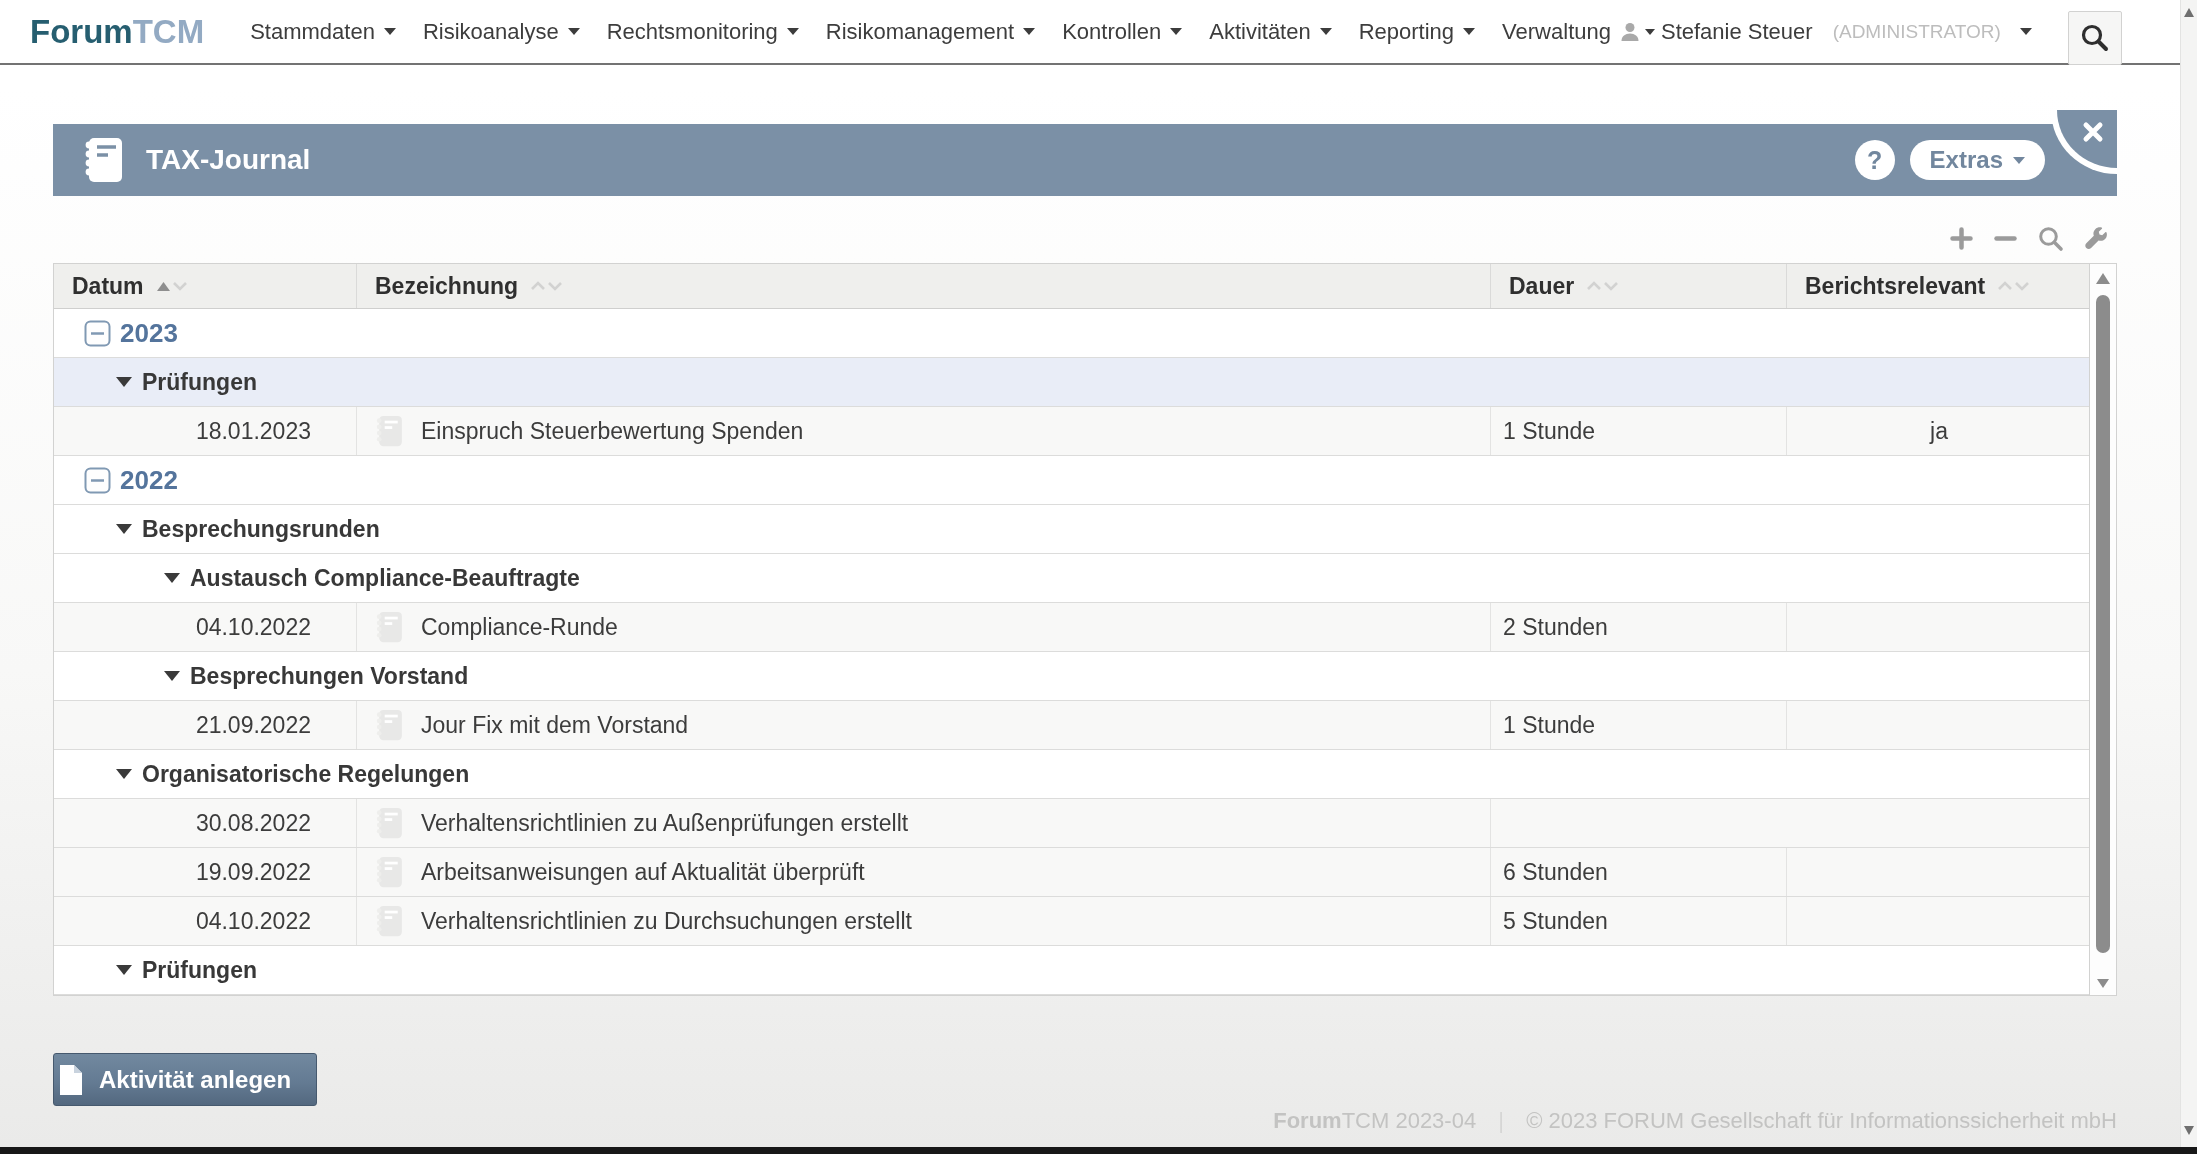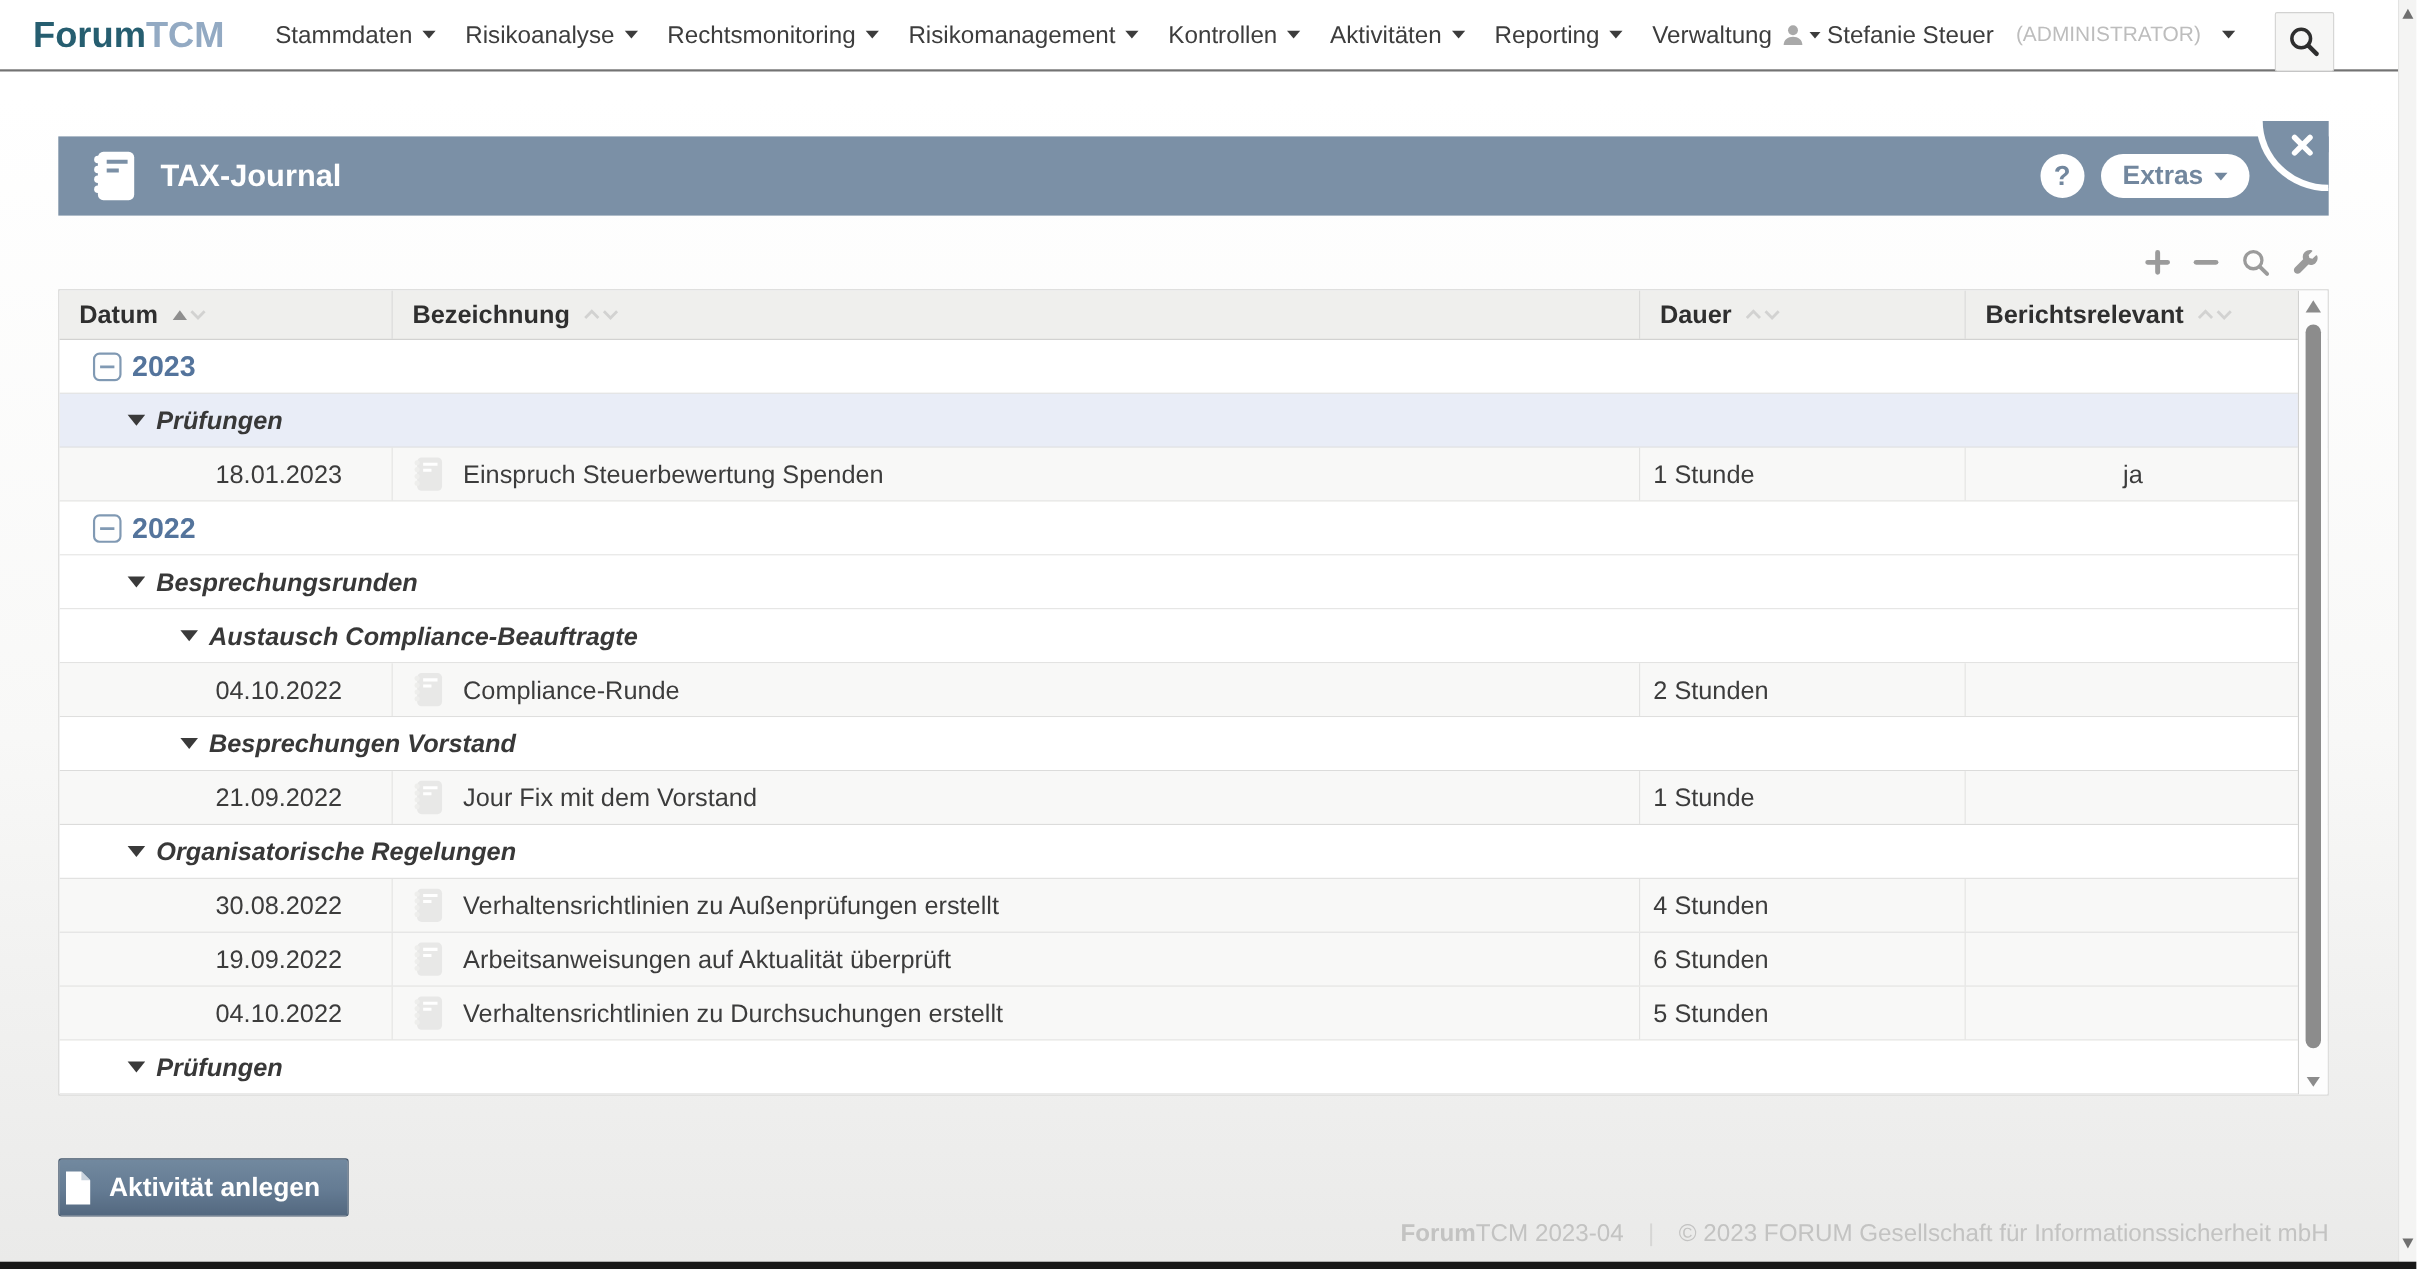--- a/index.html
+++ b/index.html
@@ -59,21 +59,21 @@
   .th { display:flex; align-items:center; padding-left:18px; font-size:23px; font-weight:bold;
         color:#2f2f2f; cursor:pointer; }
   .th + .th { border-left:1px solid #dadad9; }
   .w-date { width:302px; } .w-name { width:1134px; } .w-dur { width:296px; } .w-rep { width:305px; }
   .sort { display:flex; align-items:center; gap:1px; margin-left:12px; }
   .tbody { height:687px; overflow:hidden; }
   .trow { display:flex; align-items:center; height:49px; border-bottom:1px solid #dcdcdb;
           background:#fff; font-size:23px; color:#3c3c3c; cursor:pointer; }
   .trow.year { padding-left:30px; }
   .year-label { font-size:26px; font-weight:bold; color:#54749c; margin-left:9px; }
-  .trow.group { font-weight:bold; color:#383838;font-style:italic; }
+  .trow.group { font-weight:bold; color:#383838; }
   .trow.group.lvl1 { padding-left:62px; }
   .trow.group.lvl2 { padding-left:110px; }
   .trow.group.selected { background:#e9edf7; }
   .tri-down { display:inline-block; width:0; height:0; border-left:8px solid transparent;
               border-right:8px solid transparent; border-top:10px solid #3a3a3a; }
   .group-label { margin-left:10px; }
   .trow.data { background:#f8f8f7; }
   .td { height:100%; display:flex; align-items:center; }
   .c-date { width:302px; justify-content:flex-end; padding-right:45px; }
   .c-name { width:1134px; padding-left:16px; gap:15px; border-left:1px solid #e3e3e2; }
@@ -377,21 +377,20 @@
                 <circle cx="9" cy="10" r="3.4" fill="#eeeeec"></circle>
                 <circle cx="9" cy="19" r="3.4" fill="#eeeeec"></circle>
                 <circle cx="9" cy="28" r="3.4" fill="#eeeeec"></circle>
                 <circle cx="9" cy="37" r="3.4" fill="#eeeeec"></circle>
                 <line x1="17" y1="12" x2="36" y2="12" stroke="#ffffff" stroke-width="4"></line>
                 <line x1="17" y1="20" x2="28" y2="20" stroke="#ffffff" stroke-width="4"></line>
               </svg>
             </span>
             <span class="name-text">Verhaltensrichtlinien zu Außenprüfungen erstellt</span>
           </div>
-          <div class="td c-dur">4 Stunden</div>
           <div class="td c-rep"></div>
         </div>
         <div class="trow data">
           <div class="td c-date">19.09.2022</div>
           <div class="td c-name">
             <span class="row-icon">
               <svg width="33" height="36" viewBox="0 0 48 50">
                 <rect x="9" y="3" width="33" height="44" rx="6" fill="#e8e8e7"></rect>
                 <circle cx="9" cy="10" r="3.4" fill="#eeeeec"></circle>
                 <circle cx="9" cy="19" r="3.4" fill="#eeeeec"></circle>

